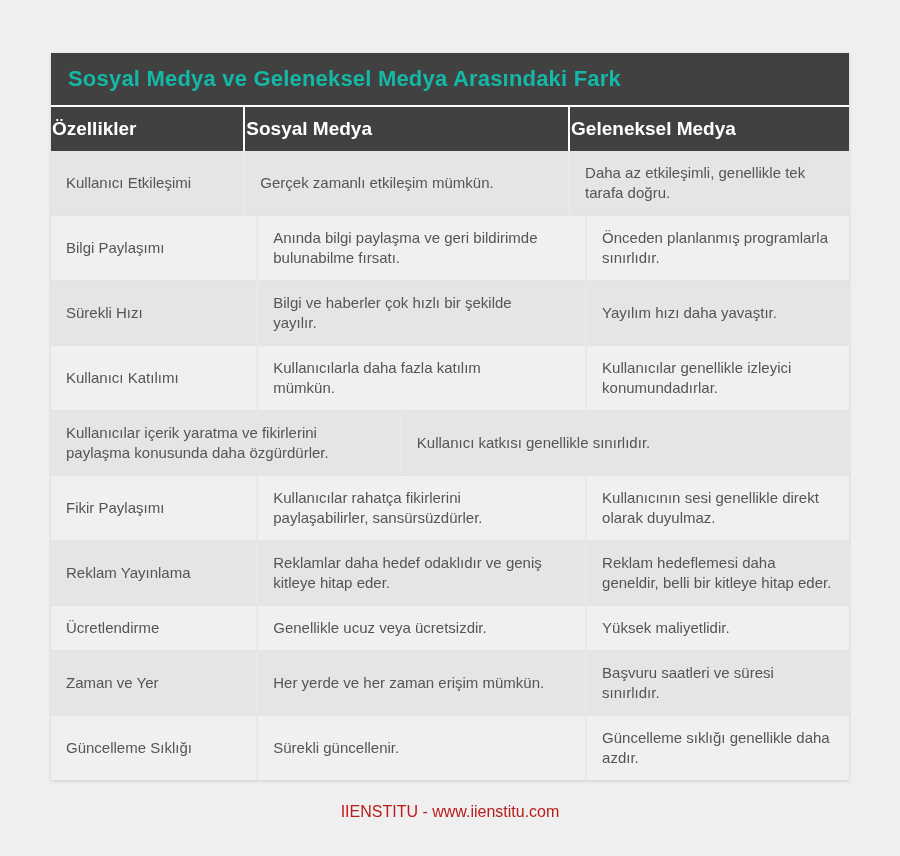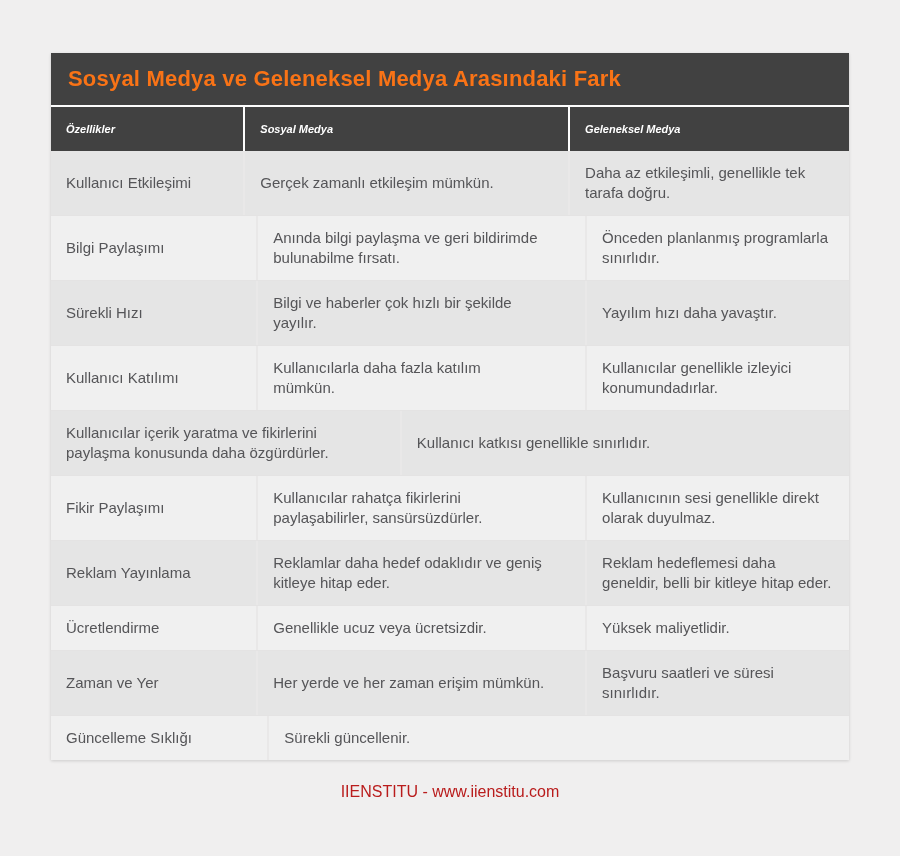--- a/index.html
+++ b/index.html
@@ -10,43 +10,42 @@
     overflow: hidden;
   }
   .card {
     width: 798px;
     margin: 53px auto 0 auto;
     box-shadow: 0 1px 3px rgba(0,0,0,0.15);
     background: #fcfcfc;
   }
   .title-bar {
     background: #414141;
-    color: #f97316;
+    color: #14b8a6;
     height: 54px;
     display: flex;
     align-items: center;
     padding: 0 17px;
     font-size: 22px;
     font-weight: bold;
     letter-spacing: 0.2px;
     border-bottom: 2px solid #fdfdfd;
   }
   .header-row {
     display: flex;
     background: #414141;
     color: #ffffff;
     height: 44px;
   }
   .header-cell {
     display: flex;
     align-items: center;
-    padding: 0 15px;
-    font-size: 11px;
+    padding: 0 1px;
+    font-size: 19px;
     font-weight: bold;
-    font-style: italic;
   }
   .header-cell + .header-cell { border-left: 2px solid #fdfdfd; }
   .col-0 { width: 24.1%; }
   .col-1 { width: 40.7%; }
   .col-2 { width: 35.2%; }
   .t-body { width: 100%; }
   .t-row {
     display: flex;
     background: #e5e5e5;
   }
@@ -129,17 +128,18 @@
 
   <div class="t-row">
     <div class="t-cell col-0">Zaman ve Yer</div>
     <div class="t-cell col-1">Her yerde ve her zaman erişim mümkün.</div>
     <div class="t-cell col-2">Başvuru saatleri ve süresi sınırlıdır.</div>
   </div>
 
   <div class="t-row">
     <div class="t-cell col-0">Güncelleme Sıklığı</div>
     <div class="t-cell col-1">Sürekli güncellenir.</div>
+    <div class="t-cell col-2">Güncelleme sıklığı genellikle daha azdır.</div>
   </div>
 </div>
 </div>
 
 <div class="footer">IIENSTITU - www.iienstitu.com</div>
 
 </body></html>

